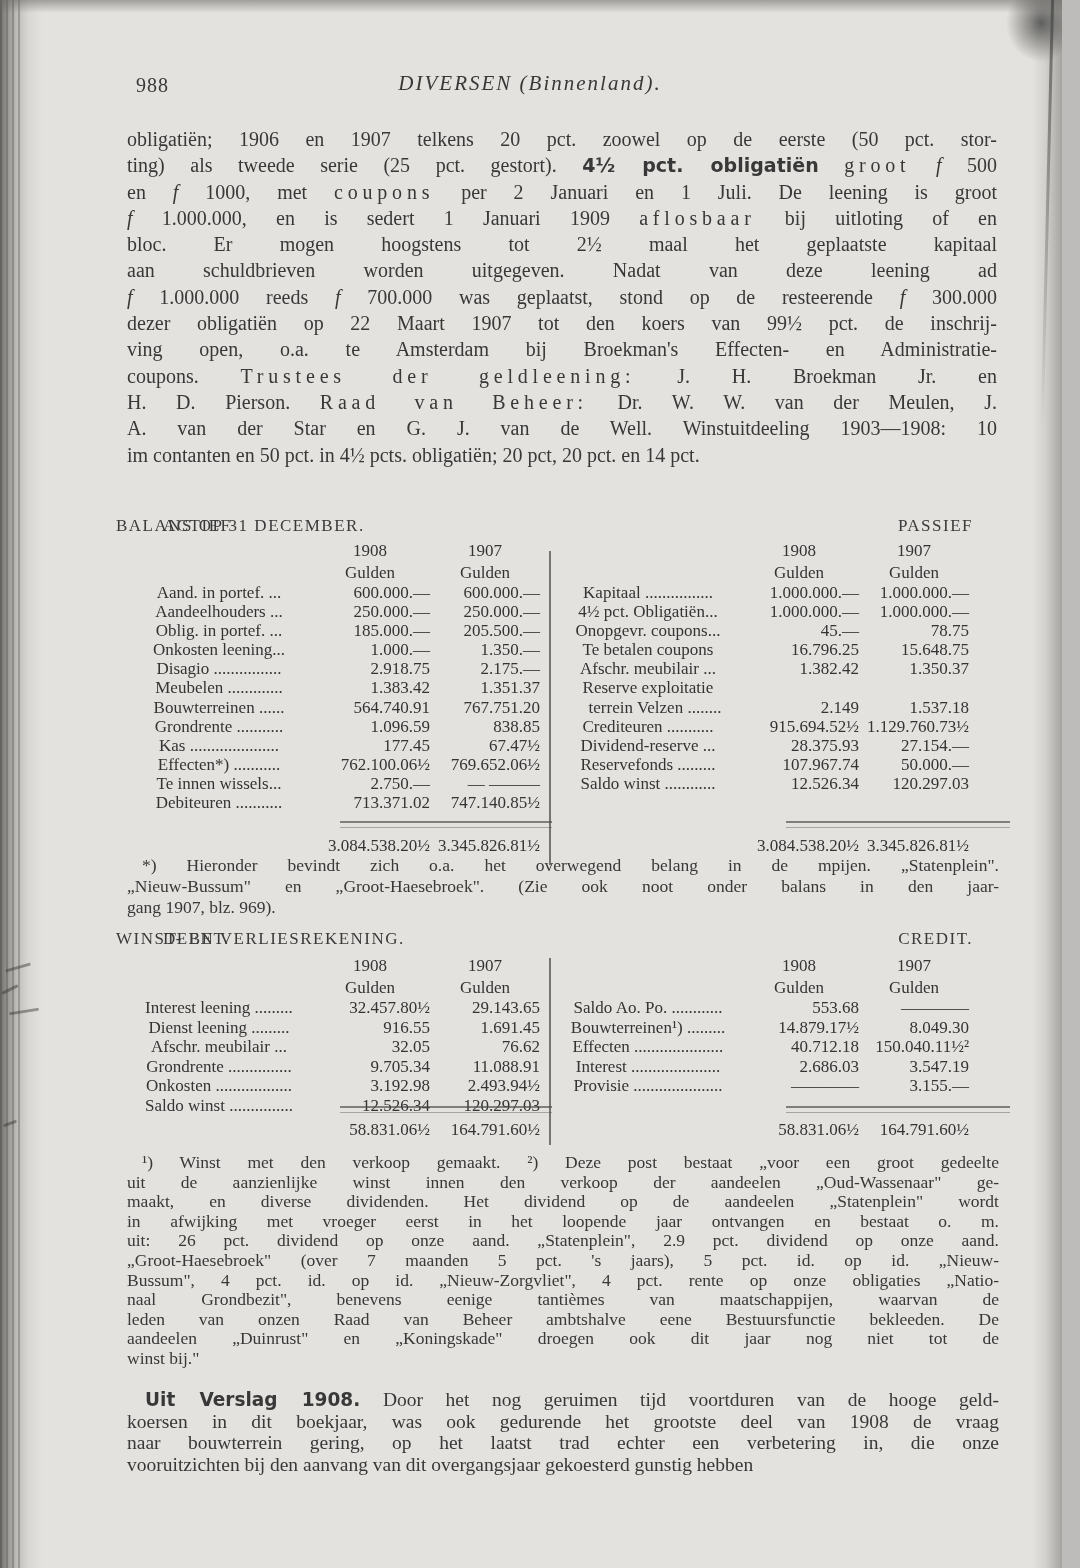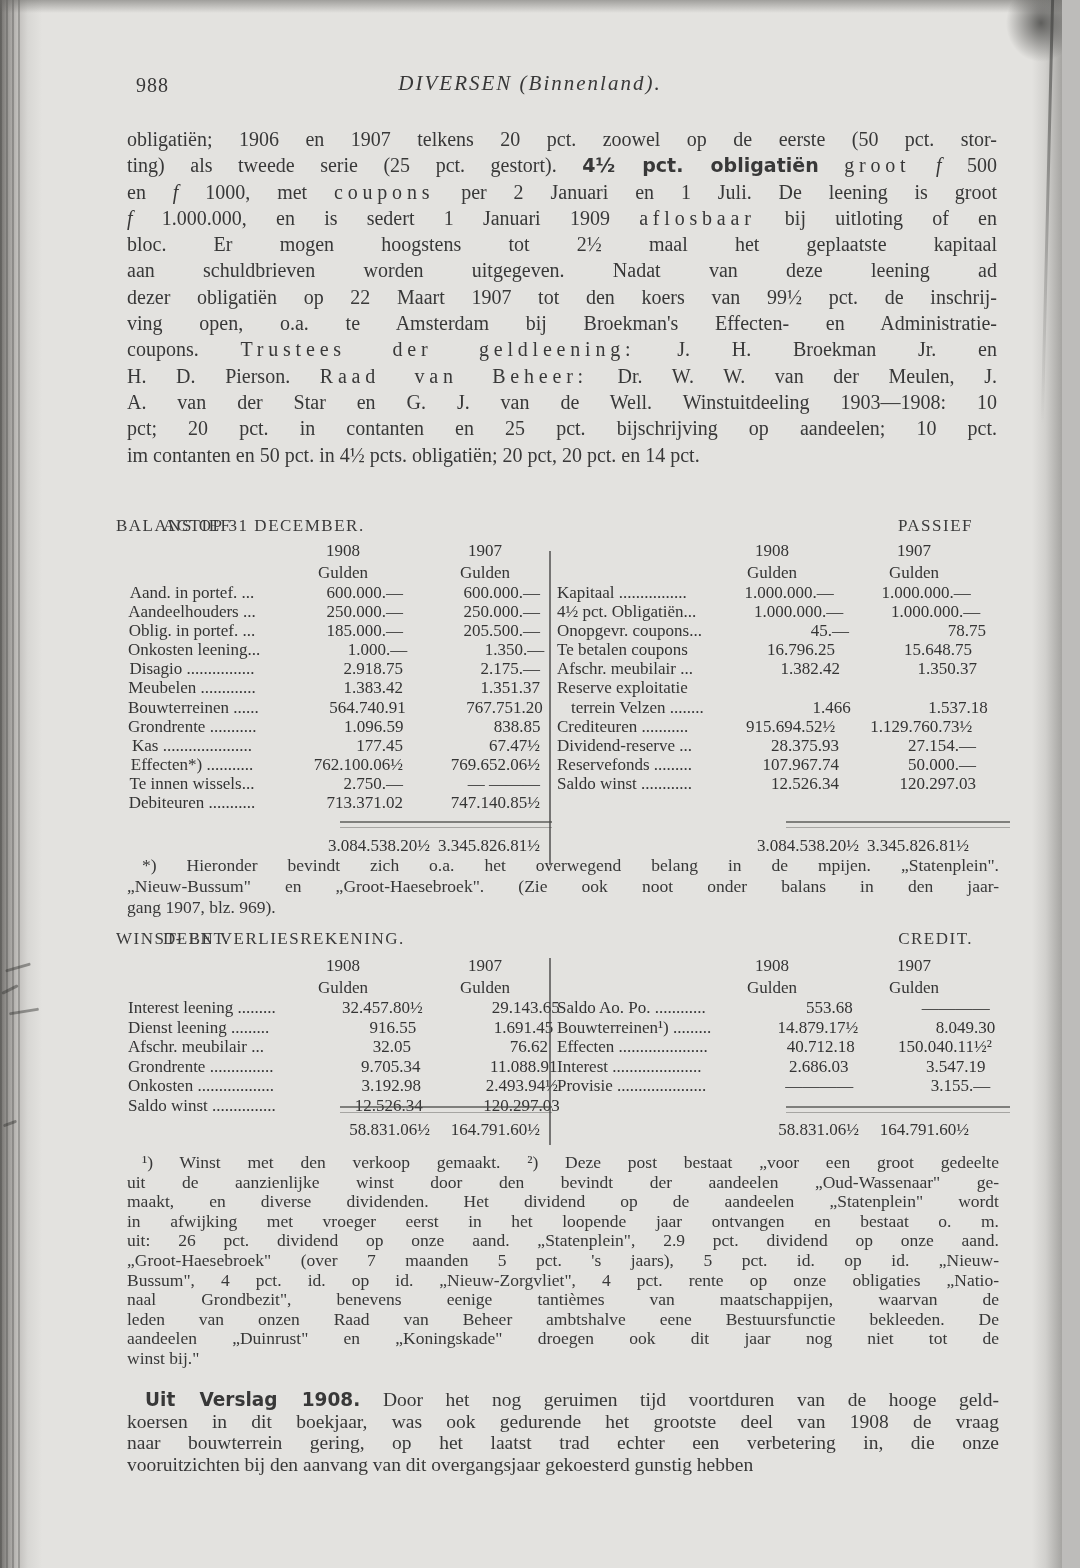--- a/index.html
+++ b/index.html
@@ -63,21 +63,21 @@
   .sh-r{position:absolute;right:2px;}
   .bal-head{top:516px;}
   .pnl-head{top:929px;}
 
   
   .fintab{position:absolute;width:412px;font-size:17px;color:#343434;}
   .bal-l{left:128px;top:540px;}
   .bal-r{left:557px;top:540px;}
   .pnl-l{left:128px;top:955px;}
   .pnl-r{left:557px;top:955px;}
-  .trow{display:flex;height:19.1px;line-height:19.1px;white-space:nowrap;gap:27px;}
+  .trow{display:flex;height:19.1px;line-height:19.1px;white-space:nowrap;}
   .pnl-l .trow,.pnl-r .trow{height:19.6px;line-height:19.6px;}
   .trow.th1,.trow.th2{height:21.5px;line-height:21.5px;}
   .lbl{flex:1 1 auto;overflow:visible;text-align:center;}
   .lbl.ind{padding-left:14px;}
   .ca{flex:0 0 120px;text-align:right;}
   .cb{flex:0 0 110px;text-align:right;}
   .th1 .ca,.th1 .cb,.th2 .ca,.th2 .cb{text-align:center;}
 
   .vrule{position:absolute;width:2px;background:rgba(70,70,68,.7);}
   .vr-bal{left:549px;top:551px;height:314px;}
@@ -114,26 +114,26 @@
   <div class="pagenum">988</div>
   <div class="doc-title">DIVERSEN (Binnenland).</div>
 
   <div class="para intro">
       <div class="tline"><span>obligatiën; 1906 en 1907 telkens 20 pct. zoowel op de eerste (50 pct. stor-</span></div>
       <div class="tline"><span>ting) als tweede serie (25 pct. gestort). </span><span class="b">4½ pct. obligatiën</span><span> </span><span class="sp">groot</span><span> </span><span class="i">f</span><span> 500</span></div>
       <div class="tline"><span>en </span><span class="i">f</span><span> 1000, met </span><span class="sp">coupons</span><span> per 2 Januari en 1 Juli. De leening is groot</span></div>
       <div class="tline"><span class="i">f</span><span> 1.000.000, en is sedert 1 Januari 1909 </span><span class="sp">aflosbaar</span><span> bij uitloting of en</span></div>
       <div class="tline"><span>bloc. Er mogen hoogstens tot 2½ maal het geplaatste kapitaal</span></div>
       <div class="tline"><span>aan schuldbrieven worden uitgegeven. Nadat van deze leening ad</span></div>
+      <div class="tline"><span class="i">f</span><span> 1.000.000 reeds </span><span class="i">f</span><span> 700.000 was geplaatst, stond op de resteerende </span><span class="i">f</span><span> 300.000</span></div>
       <div class="tline"><span>dezer obligatiën op 22 Maart 1907 tot den koers van 99½ pct. de inschrij-</span></div>
       <div class="tline"><span>ving open, o.a. te Amsterdam bij Broekman's Effecten- en Administratie-</span></div>
       <div class="tline"><span>coupons. </span><span class="sp">Trustees der geldleening:</span><span> J. H. Broekman Jr. en</span></div>
       <div class="tline"><span>H. D. Pierson. </span><span class="sp">Raad van Beheer:</span><span> Dr. W. W. van der Meulen, J.</span></div>
       <div class="tline"><span>A. van der Star en G. J. van de Well. Winstuitdeeling 1903—1908: 10</span></div>
-      <div class="tline"><span>pct; 20 pct. in contanten en 25 pct. bijschrijving op aandeelen; 10 pct.</span></div>
       <div class="tline nj"><span>im contanten en 50 pct. in 4½ pcts. obligatiën; 20 pct, 20 pct. en 14 pct.</span></div>
     </div>
 
   <div class="shead bal-head">
     <span class="sh-l">ACTIEF</span>
     <span class="sh-c">BALANS OP 31 DECEMBER.</span>
     <span class="sh-r">PASSIEF</span>
   </div>
 
   <div class="fintab bal-l">
@@ -244,21 +244,21 @@
         <span class="ca">1.382.42</span>
         <span class="cb">1.350.37</span>
       </div>
       <div class="trow">
         <span class="lbl">Reserve exploitatie</span>
         <span class="ca"></span>
         <span class="cb"></span>
       </div>
       <div class="trow">
         <span class="lbl ind">terrein Velzen ........</span>
-        <span class="ca">1.466</span>
+        <span class="ca">2.149</span>
         <span class="cb">1.537.18</span>
       </div>
       <div class="trow">
         <span class="lbl">Crediteuren ...........</span>
         <span class="ca">915.694.52½</span>
         <span class="cb">1.129.760.73½</span>
       </div>
       <div class="trow">
         <span class="lbl">Dividend-reserve ...</span>
         <span class="ca">28.375.93</span>
@@ -389,21 +389,21 @@
       <span class="cb">164.791.60½</span>
     </div>
   <div class="totrow tot-pnl-r">
       <span class="lbl"></span>
       <span class="ca">58.831.06½</span>
       <span class="cb">164.791.60½</span>
     </div>
 
   <div class="para fnotes">
       <div class="tline"><span>¹) Winst met den verkoop gemaakt. ²) Deze post bestaat „voor een groot gedeelte</span></div>
-      <div class="tline"><span>uit de aanzienlijke winst door den bevindt der aandeelen „Oud-Wassenaar" ge-</span></div>
+      <div class="tline"><span>uit de aanzienlijke winst innen den verkoop der aandeelen „Oud-Wassenaar" ge-</span></div>
       <div class="tline"><span>maakt, en diverse dividenden. Het dividend op de aandeelen „Statenplein" wordt</span></div>
       <div class="tline"><span>in afwijking met vroeger eerst in het loopende jaar ontvangen en bestaat o. m.</span></div>
       <div class="tline"><span>uit: 26 pct. dividend op onze aand. „Statenplein", 2.9 pct. dividend op onze aand.</span></div>
       <div class="tline"><span>„Groot-Haesebroek" (over 7 maanden 5 pct. 's jaars), 5 pct. id. op id. „Nieuw-</span></div>
       <div class="tline"><span>Bussum", 4 pct. id. op id. „Nieuw-Zorgvliet", 4 pct. rente op onze obligaties „Natio-</span></div>
       <div class="tline"><span>naal Grondbezit", benevens eenige tantièmes van maatschappijen, waarvan de</span></div>
       <div class="tline"><span>leden van onzen Raad van Beheer ambtshalve eene Bestuursfunctie bekleeden. De</span></div>
       <div class="tline"><span>aandeelen „Duinrust" en „Koningskade" droegen ook dit jaar nog niet tot de</span></div>
       <div class="tline nj"><span>winst bij."</span></div>
     </div>

